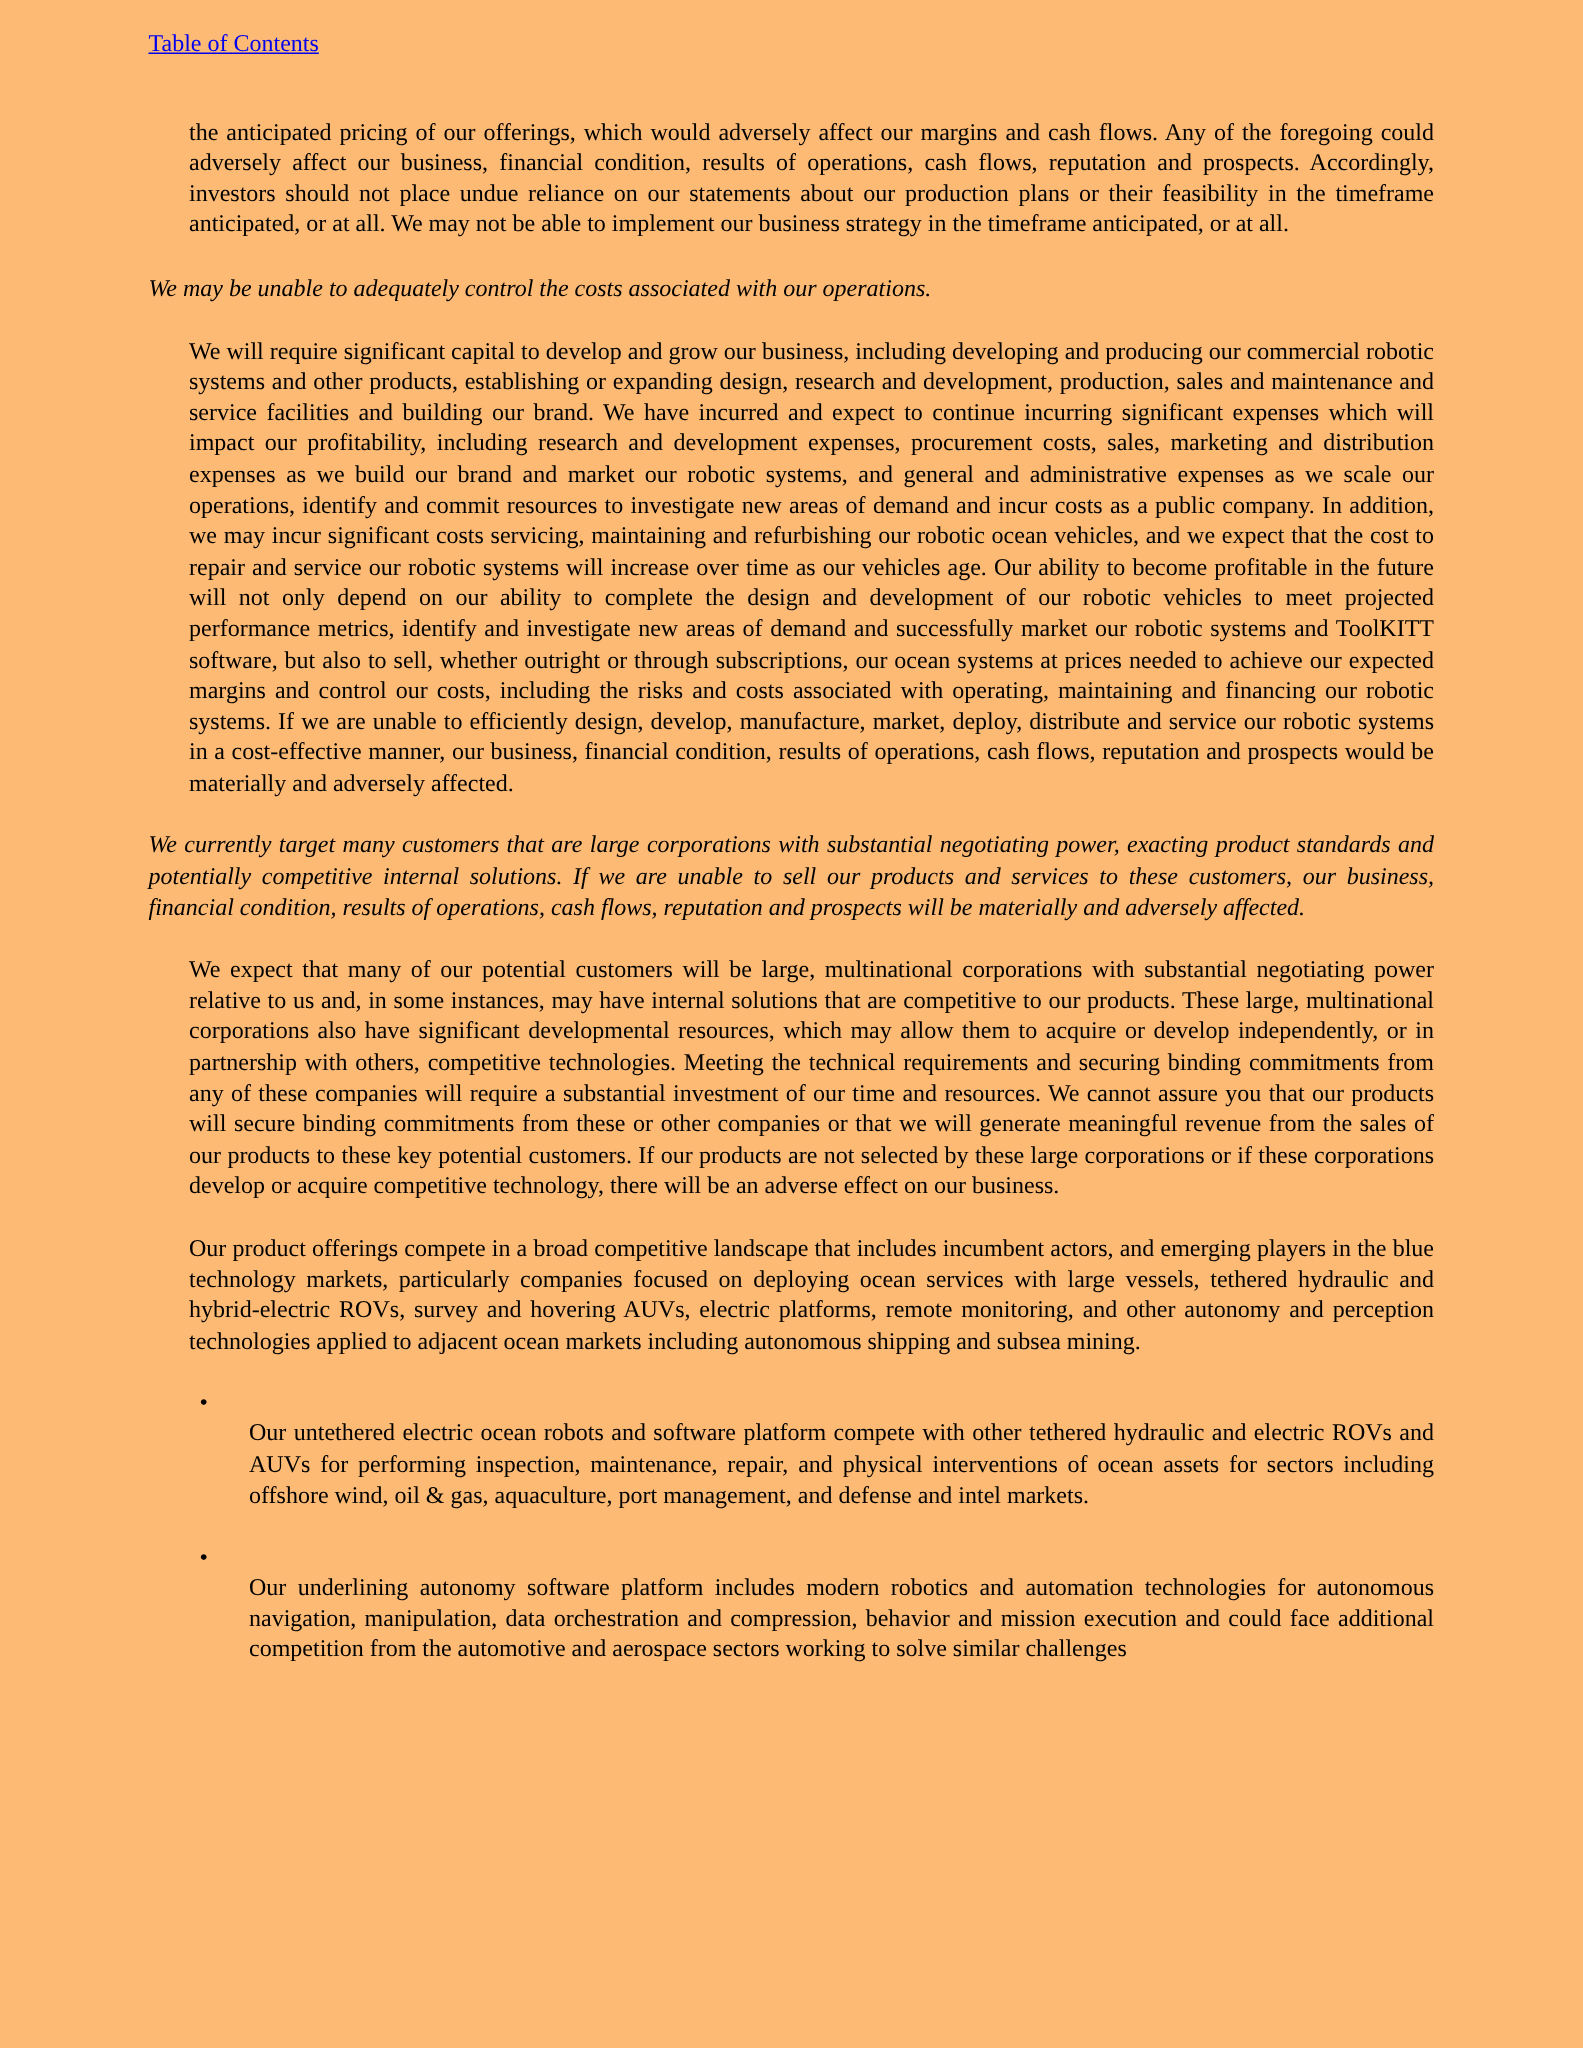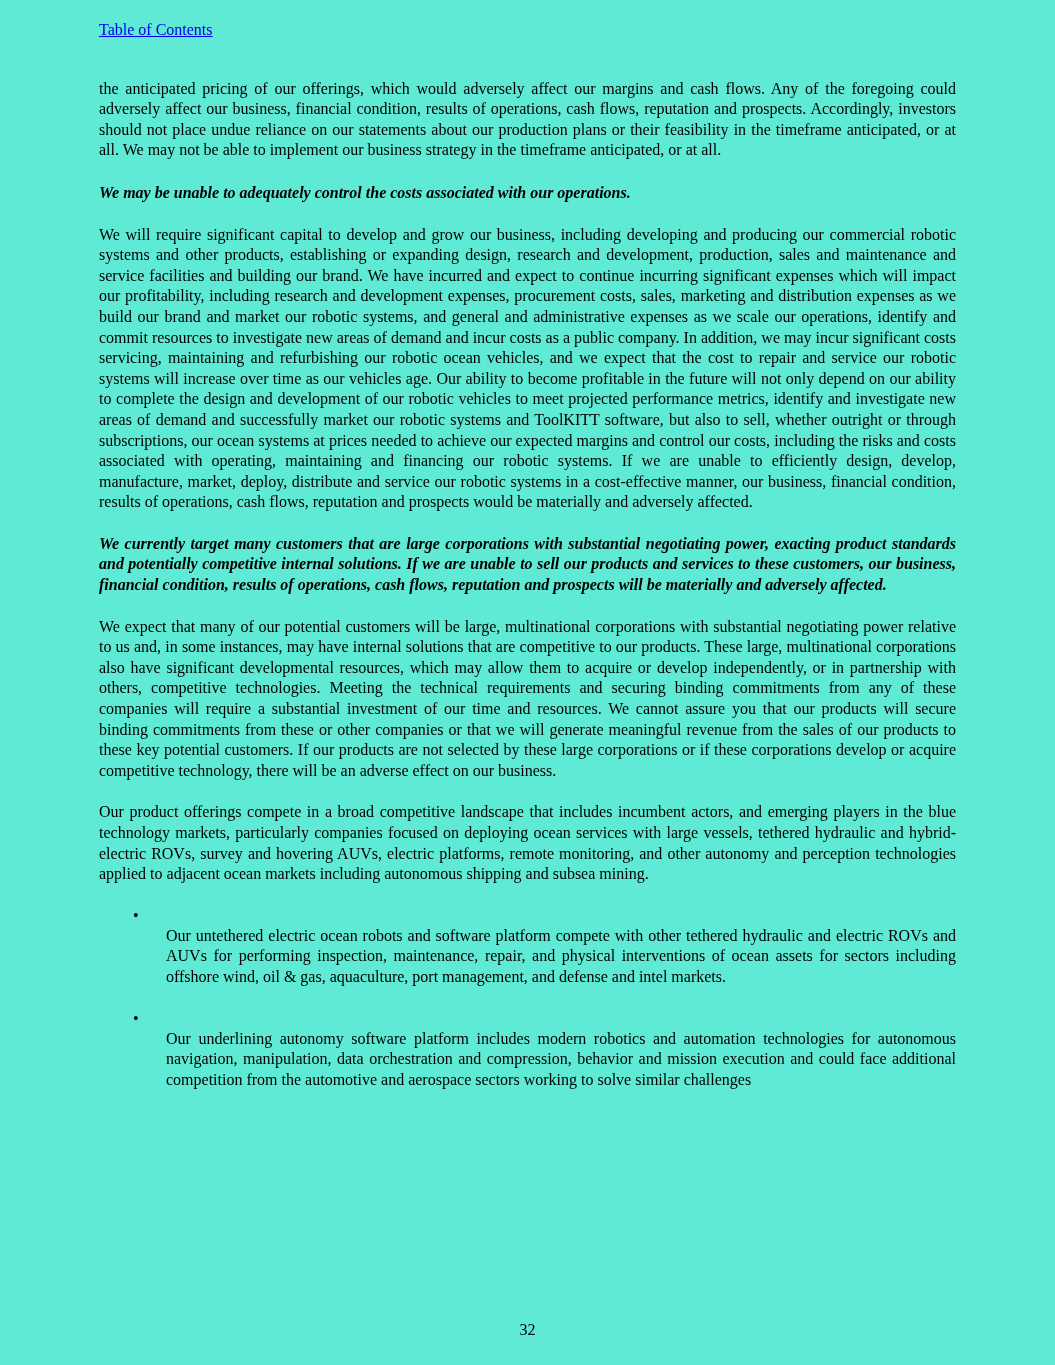--- a/index.html
+++ b/index.html
@@ -1,42 +1,43 @@
 <!DOCTYPE html>
 <html><head>
 <meta charset="utf-8">
 <style>
   * { margin: 0; padding: 0; box-sizing: border-box; }
   html, body { background: #ffffff; }
   .page {
     width: 1055px;
     height: 1365px;
-    background: #5eead4;
+    background: #fdba74;
     position: relative;
     padding: 20px 99px 0 99px;
     font-family: "Liberation Serif", "DejaVu Serif", serif;
     font-size: 16px;
     line-height: 20.6px;
     color: #000000;
     overflow: hidden;
   }
   .toc-link {
     display: inline-block;
     color: #0000EE;
     text-decoration: underline;
     margin-bottom: 38px;
     cursor: pointer;
   }
   .para {
     text-align: justify;
     margin-bottom: 21px;
+    margin-left: 27px;
   }
   .para.first { margin-bottom: 22px; }
   .risk-heading {
-    font-weight: bold;
+    font-weight: normal;
     font-style: italic;
     text-align: justify;
     margin-bottom: 21px;
   }
   .bullet-item {
     display: flex;
     margin-bottom: 21px;
   }
   .bullet-marker {
     width: 33px;
@@ -81,15 +82,14 @@
   <div class="bullet-item">
     <span class="bullet-marker">•</span>
     <span class="bullet-text">Our untethered electric ocean robots and software platform compete with other tethered hydraulic and electric ROVs and AUVs for performing inspection, maintenance, repair, and physical interventions of ocean assets for sectors including offshore wind, oil &amp; gas, aquaculture, port management, and defense and intel markets.</span>
   </div>
 
   <div class="bullet-item">
     <span class="bullet-marker">•</span>
     <span class="bullet-text">Our underlining autonomy software platform includes modern robotics and automation technologies for autonomous navigation, manipulation, data orchestration and compression, behavior and mission execution and could face additional competition from the automotive and aerospace sectors working to solve similar challenges</span>
   </div>
 
-  <div class="page-number">32</div>
 
 </div>
 
 </body></html>

